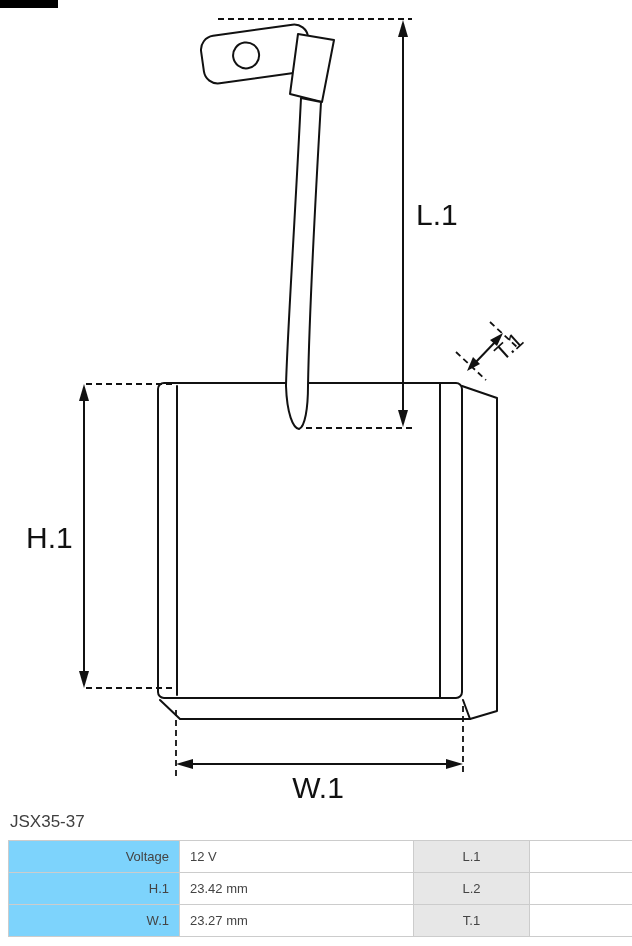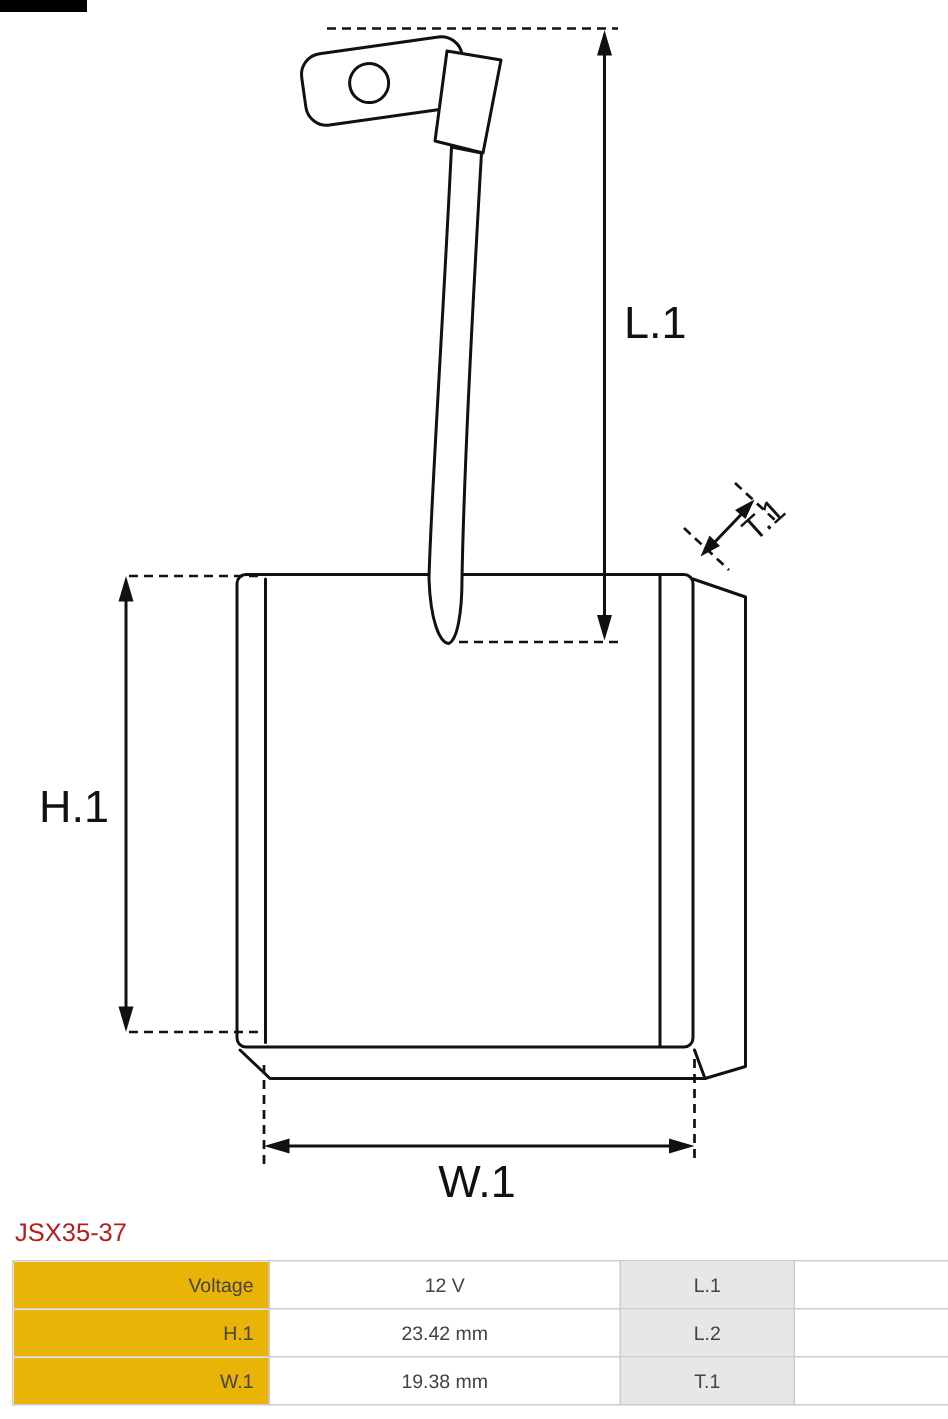--- a/index.html
+++ b/index.html
@@ -6,26 +6,26 @@
   body{width:632px;height:946px;position:relative;font-family:"Liberation Sans",sans-serif;overflow:hidden;}
   .logo-fragment{position:absolute;top:0;left:0;width:58px;height:8px;background:#000;}
   .drawing-wrap{position:absolute;top:0;left:0;width:632px;height:808px;}
   svg{display:block;}
   .ln{stroke:#111;stroke-width:2;fill:none;stroke-linejoin:round;stroke-linecap:round;}
   .dash{stroke:#111;stroke-width:1.8;fill:none;stroke-dasharray:6 4;}
   .arrow{fill:#111;stroke:none;}
   .dimlabel{font-family:"Liberation Sans",sans-serif;font-size:30px;fill:#111;}
   .dimlabel-sm{font-family:"Liberation Sans",sans-serif;font-size:22px;fill:#111;}
   .wire{stroke:#111;stroke-width:2;fill:#fff;stroke-linejoin:round;}
-  .part-number{position:absolute;left:10px;top:812px;font-size:17px;color:#b91c1c;}
+  .part-number{position:absolute;left:10px;top:812px;font-size:17px;color:#404040;}
   .spec-table-wrap{position:absolute;left:8px;top:840px;width:616px;}
   table.spec{width:616px;border-collapse:collapse;table-layout:fixed;font-size:13px;color:#444;}
   table.spec td{border:1px solid #ccc;height:31px;padding:0 10px;overflow:hidden;white-space:nowrap;}
-  td.lab1{background:#eab308;text-align:right;width:150px;}
-  td.val1{background:#fff;text-align:center;width:213px;}
+  td.lab1{background:#7dd3fc;text-align:right;width:150px;}
+  td.val1{background:#fff;text-align:left;width:213px;}
   td.lab2{background:#e7e7e7;text-align:center;width:95px;}
   td.val2{background:#fff;text-align:right;width:158px;}
 </style>
 </head>
 <body>
 
 <div class="logo-fragment"></div>
 
 <div class="drawing-wrap">
 <svg width="632" height="808" viewBox="0 0 632 808">
@@ -98,19 +98,19 @@
         <td class="val2">94.60 mm</td>
       </tr>
       <tr>
         <td class="lab1">H.1</td>
         <td class="val1">23.42 mm</td>
         <td class="lab2">L.2</td>
         <td class="val2">33.00 mm</td>
       </tr>
       <tr>
         <td class="lab1">W.1</td>
-        <td class="val1">19.38 mm</td>
+        <td class="val1">23.27 mm</td>
         <td class="lab2">T.1</td>
         <td class="val2">7.00 mm</td>
       </tr>
     </tbody>
   </table>
 </div>
 
 </body></html>

